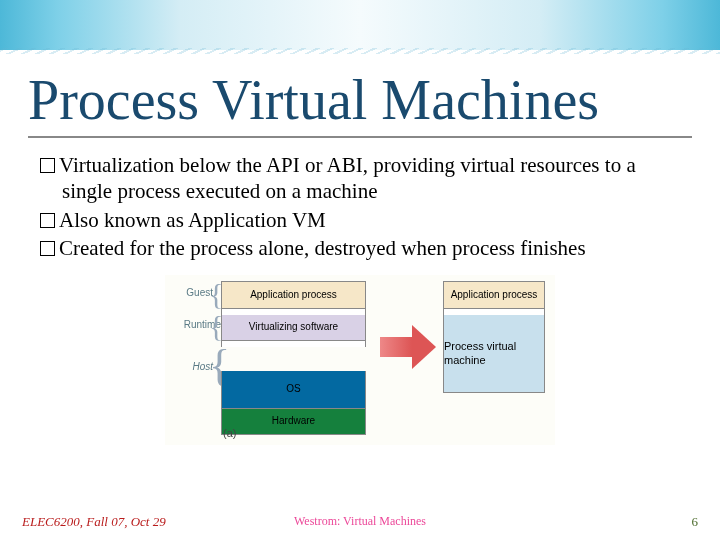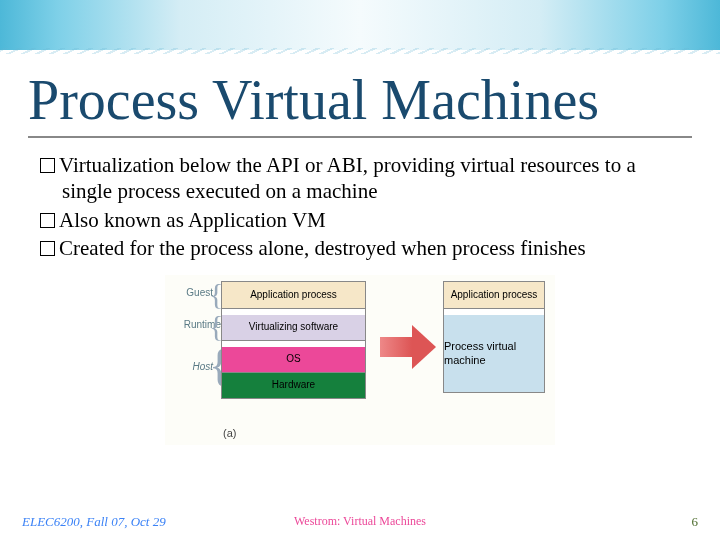--- a/index.html
+++ b/index.html
@@ -74,21 +74,21 @@
     border: 1px solid #888;
     text-align: center;
     font-family: Arial, sans-serif;
     font-size: 10px;
     display: flex;
     align-items: center;
     justify-content: center;
   }
   .layer.app { height: 28px; background: #f6e7c8; }
   .layer.virt { height: 26px; background: #d9d1e6; border-top: none; }
-  .layer.os { height: 26px; background: #ec4899; border-top: none; }
+  .layer.os { height: 38px; background: #0369a1; border-top: none; margin-top: 24px; }
   .layer.hw { height: 26px; background: #15803d; border-top: none; }
   .tear {
     height: 6px;
     background: #fff;
     border-left: 1px solid #888;
     border-right: 1px solid #888;
   }
   .sidelabel {
     position: absolute;
     font-family: Arial, sans-serif;
@@ -156,21 +156,21 @@
     position: absolute;
     bottom: 10px;
     left: 0;
     width: 100%;
     padding: 0 22px;
     display: flex;
     justify-content: space-between;
     align-items: baseline;
     font-size: 13px;
   }
-  .footer-left { color: #3b82f6; font-style: italic; font-family: Georgia, serif; }
+  .footer-left { color: #b91c1c; font-style: italic; font-family: Georgia, serif; }
   .footer-center { color: #ec4899; font-family: Georgia, serif; font-size: 12px; position: absolute; left: 50%; transform: translateX(-50%); }
   .footer-right { color: #4a6a2a; font-family: Georgia, serif; }
 </style>
 </head>
 <body>
 
 <div class="header-band"></div>
 
 <h1 class="title">Process Virtual Machines</h1>
 <div class="title-underline"></div>

